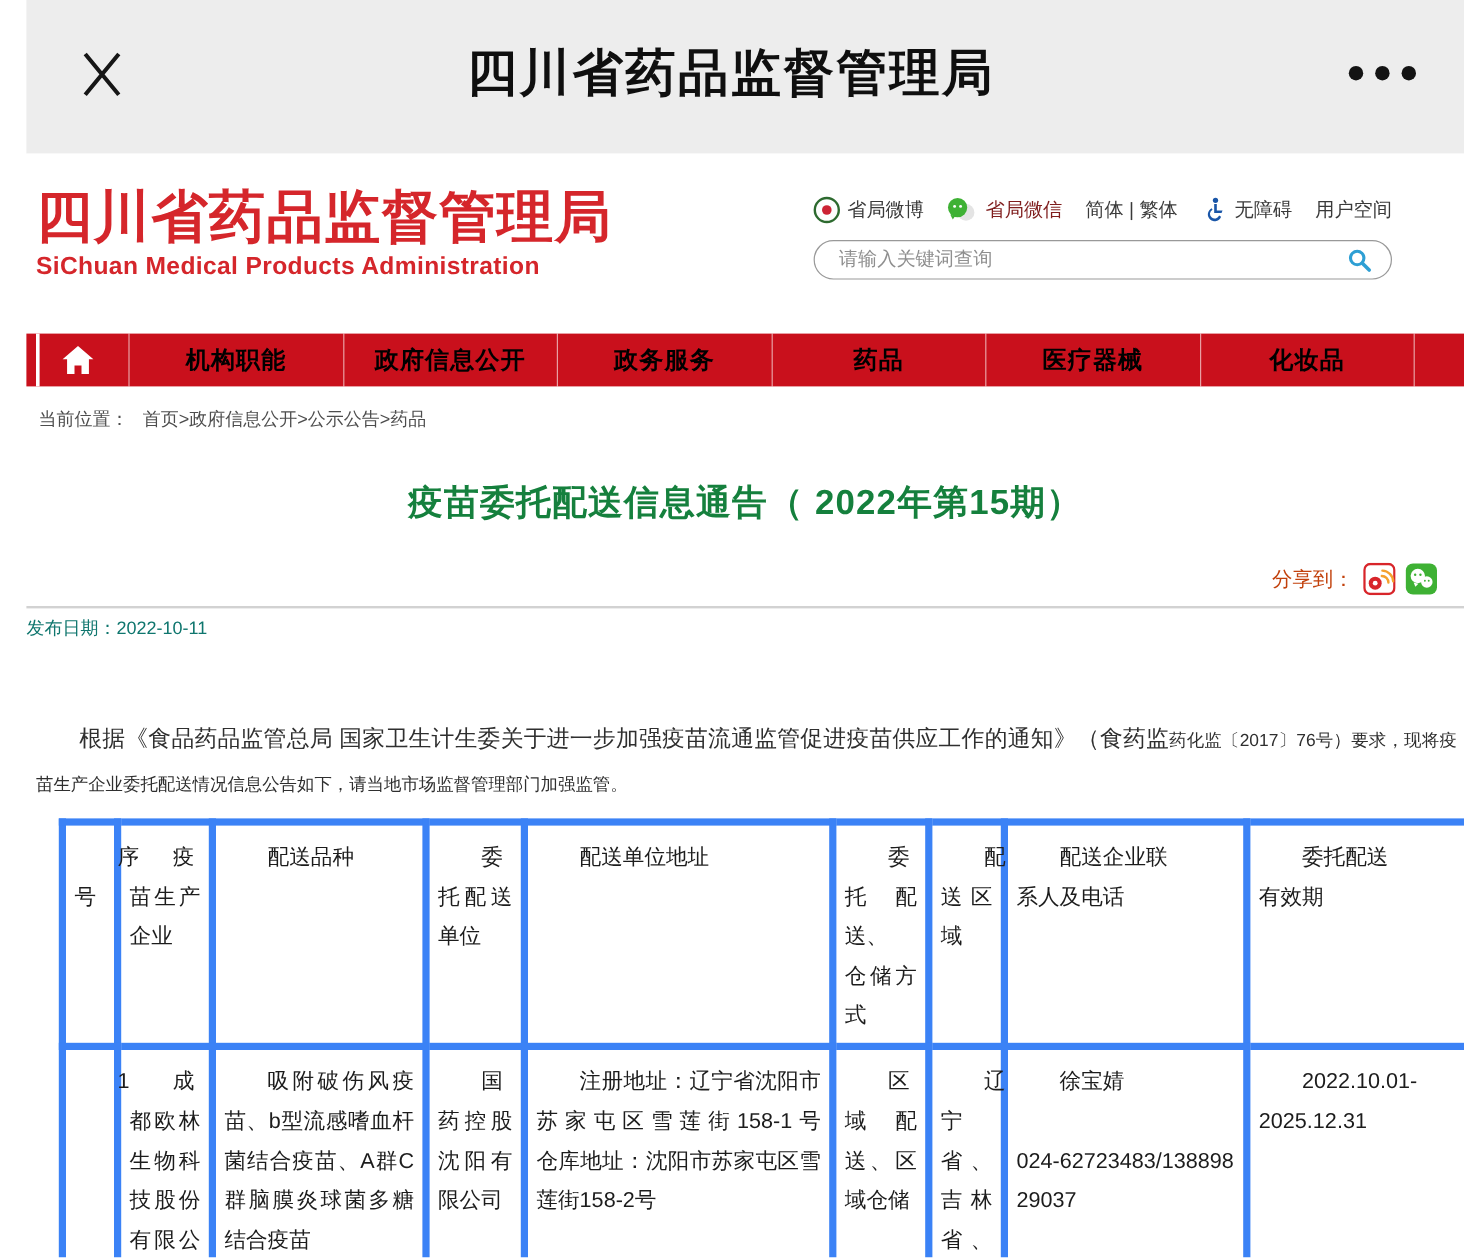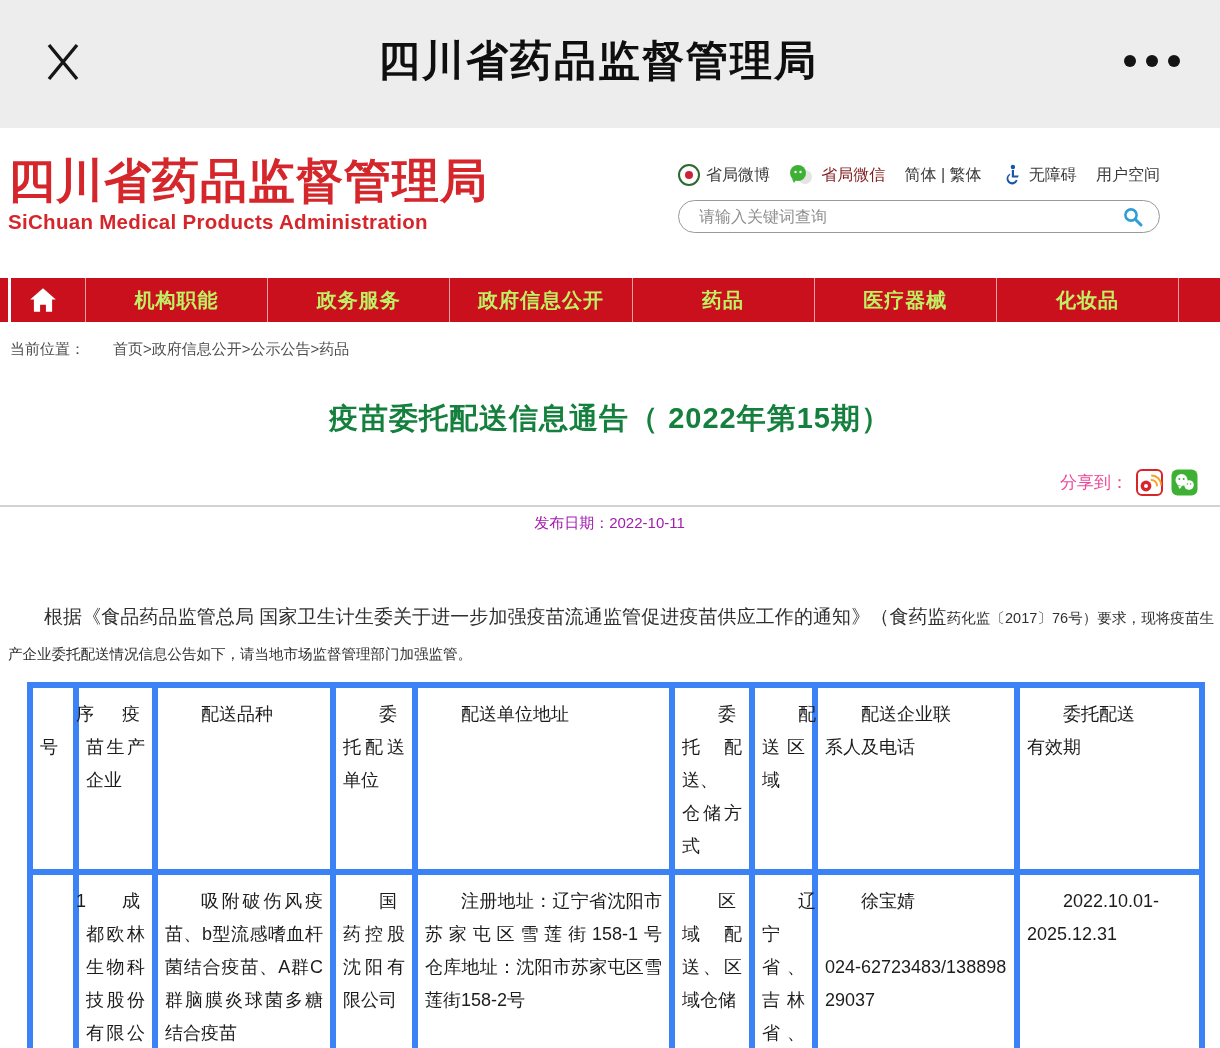--- a/index.html
+++ b/index.html
@@ -1,17 +1,17 @@
 <!DOCTYPE html>
 <html><head>
 <meta charset="utf-8">
 <style>
   * { margin:0; padding:0; box-sizing:border-box; }
   body { font-family:"Liberation Sans","DejaVu Sans",sans-serif; background:#fff; }
-  .page { position:relative; width:1220px; height:1048px; overflow:hidden; background:#fff; }
+  .page { position:relative; width:1220px; height:1048px; overflow:hidden; background:#fff;padding-left:22px; }
 
   
   .titlebar { height:128px; background:#ededed; display:flex; align-items:center; justify-content:space-between; padding:0 40px 6px 40px; }
   .tb-close { width:46px; height:46px; cursor:pointer; display:flex; align-items:center; justify-content:center; }
   .tb-title { font-size:42px; font-weight:600; color:#0f0f0f; letter-spacing:2px; }
   .tb-more { display:flex; gap:10px; align-items:center; width:70px; justify-content:flex-end; cursor:pointer; }
   .tb-more i { width:12px; height:12px; border-radius:50%; background:#141414; }
 
   
   .site-header { position:relative; height:150px; background:#fff; }
@@ -25,33 +25,33 @@
   .wb-badge::after { content:""; position:absolute; left:5px; top:5px; width:8px; height:8px; border-radius:50%; background:#c23; }
   .search-pill { margin-top:14px; height:33px; border:1.5px solid #999; border-radius:17px; display:flex; align-items:center; padding:0 14px 0 20px; background:#fff; }
   .search-pill input { flex:1; border:none; outline:none; font-size:16px; color:#333; background:transparent; font-family:inherit; }
   .search-pill input::placeholder { color:#8f8f8f; }
   .search-btn { width:24px; height:24px; cursor:pointer; display:flex; align-items:center; justify-content:center; }
 
   
   .nav { position:relative; height:44px; background:#c9101c; display:flex; align-items:stretch; }
   .nav-notch { position:absolute; left:8px; top:0; width:3px; height:100%; background:#fff; }
   .nav-home { width:85px; display:flex; align-items:center; justify-content:center; cursor:pointer; }
-  .nav-item { flex:1; display:flex; align-items:center; justify-content:center; color:#bef264; font-size:20px; font-weight:bold; border-left:1px solid rgba(255,255,255,0.6); cursor:pointer; letter-spacing:1px; }
+  .nav-item { flex:1; display:flex; align-items:center; justify-content:center; color:#000000; font-size:20px; font-weight:bold; border-left:1px solid rgba(255,255,255,0.6); cursor:pointer; letter-spacing:1px; }
   .nav-tail { width:42px; border-left:1px solid rgba(255,255,255,0.6); }
 
   
-  .breadcrumb { margin:18px 0 0 10px; font-size:15px; color:#4d4d4d; display:flex; gap:28px; }
+  .breadcrumb { margin:18px 0 0 10px; font-size:15px; color:#4d4d4d; display:flex; gap:12px; }
   .breadcrumb .path { cursor:pointer; }
 
   
   .art-title { margin-top:40px; text-align:center; font-size:29px; font-weight:bold; color:#15803d; letter-spacing:1px; }
-  .share-row { margin-top:30px; display:flex; justify-content:flex-end; align-items:center; gap:8px; padding-right:22px; font-size:17px; color:#ec4899; }
+  .share-row { margin-top:30px; display:flex; justify-content:flex-end; align-items:center; gap:8px; padding-right:22px; font-size:17px; color:#c2410c; }
   .share-ic { width:27px; height:27px; cursor:pointer; }
   .rule { margin-top:9px; border-top:2px solid #d2d2d2; }
-  .pubdate { margin-top:7px; text-align:center; font-size:15px; color:#a21caf; padding-right:1px; }
+  .pubdate { margin-top:7px; text-align:left; font-size:15px; color:#0f766e; padding-right:1px; }
   .body-p { margin-top:66px; padding:0 6px 0 8px; line-height:36px; color:#2f2f2f; text-align:justify; }
   .body-large { font-size:19px;margin-left:36px; }
   .body-small { font-size:14.5px; }
 
   
   table.grid { margin:10px auto 0 27px; width:1167px; border-collapse:collapse; table-layout:fixed; }
   .grid th, .grid td { border:6px solid #3b82f6; vertical-align:top; font-size:18px; color:#1c1c1c; line-height:33px; text-align:justify; text-indent:2em; white-space:pre-wrap; word-break:break-all; padding:10px 7px 6px 7px; font-weight:normal; }
   .grid thead tr { height:168px; }
   .grid tbody tr { height:178px; }
   .grid { border:2px solid #1f1f1f; }
@@ -124,22 +124,22 @@
   </div>
 
   <div class="nav">
     <div class="nav-notch"></div>
     <div class="nav-home">
       <svg width="28" height="26" viewBox="0 0 24 22">
           <path d="M12 1 L23 10.5 h-3.2 V21 h-5.3 v-6 h-5 v6 H4.2 V10.5 H1 Z" fill="#fff"></path>
         </svg>
     </div>
     <div class="nav-item">机构职能</div>
+    <div class="nav-item">政府信息公开</div>
     <div class="nav-item">政务服务</div>
-    <div class="nav-item">政府信息公开</div>
     <div class="nav-item">药品</div>
     <div class="nav-item">医疗器械</div>
     <div class="nav-item">化妆品</div>
     <div class="nav-tail"></div>
   </div>
 
   <div class="breadcrumb">
     <span>当前位置：</span>
     <span class="path">首页&gt;政府信息公开&gt;公示公告&gt;药品</span>
   </div>

